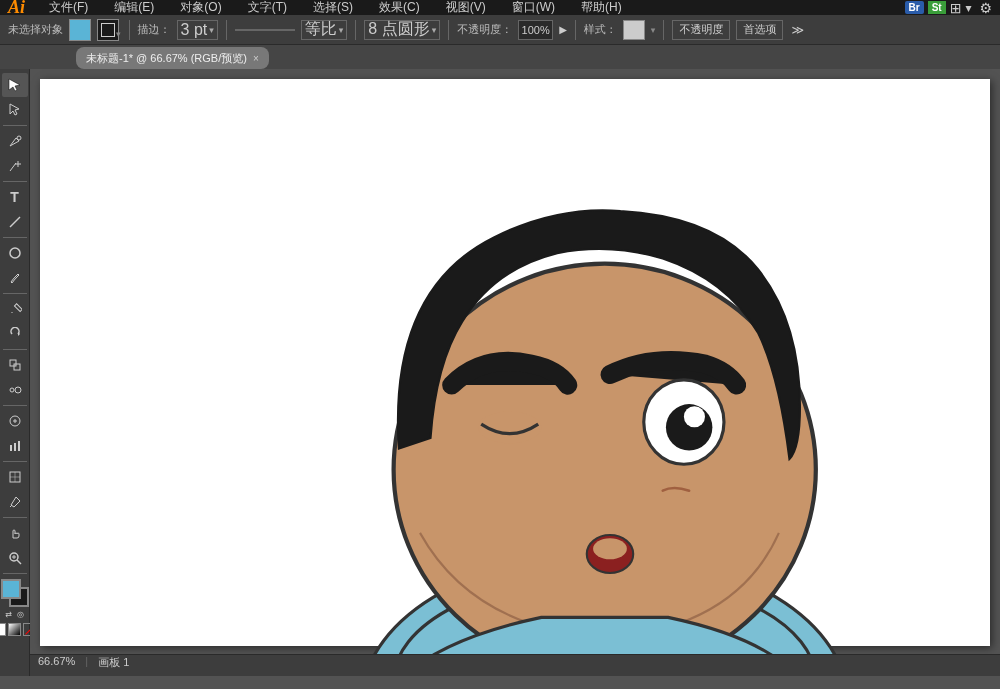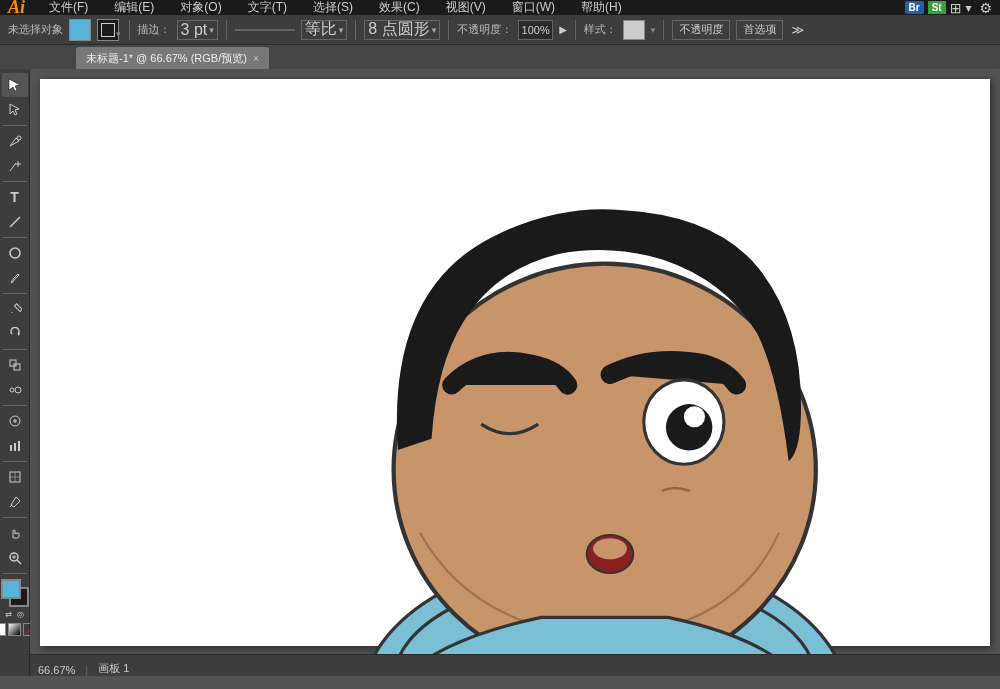--- a/index.html
+++ b/index.html
@@ -164,20 +164,21 @@
       color: #eee;
       font-size: 11px;
       padding: 3px 10px;
       border-top-left-radius: 3px;
       border-top-right-radius: 3px;
       display: flex;
       align-items: center;
       gap: 6px;
       cursor: pointer;
       height: 22px;
+      border-radius: 8px;
     }
     .doc-tab-close {
       color: #ccc;
       font-size: 10px;
       cursor: pointer;
     }
 
     
     #main-area {
       width: 1000px;
@@ -246,21 +247,21 @@
 
     
     #status-bar {
       position: absolute;
       bottom: 0;
       left: 0;
       right: 0;
       height: 22px;
       background: #3d3d3d;
       display: flex;
-      align-items: flex-end;
+      align-items: flex-start;
       padding: 0 8px;
       gap: 10px;
       font-size: 11px;
       color: #ccc;
       border-top: 1px solid #2a2a2a;
     }
   </style>
 </head>
 <body>
 

